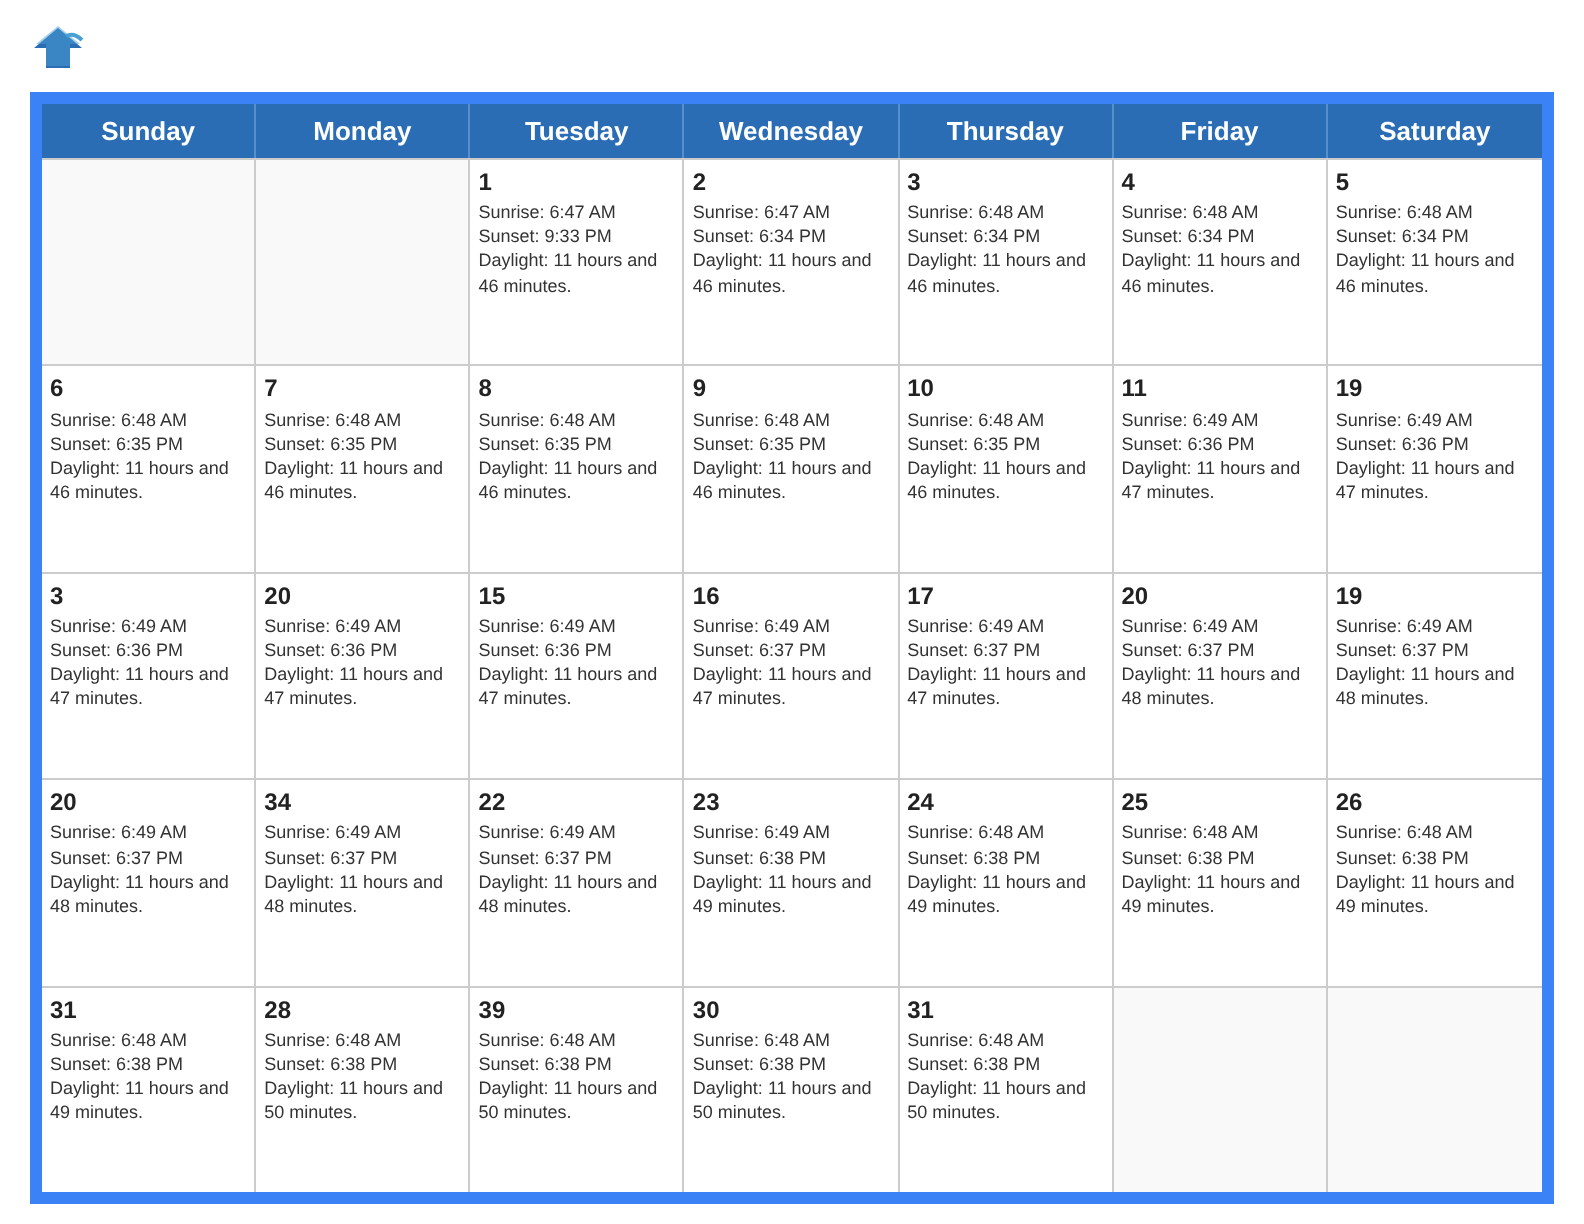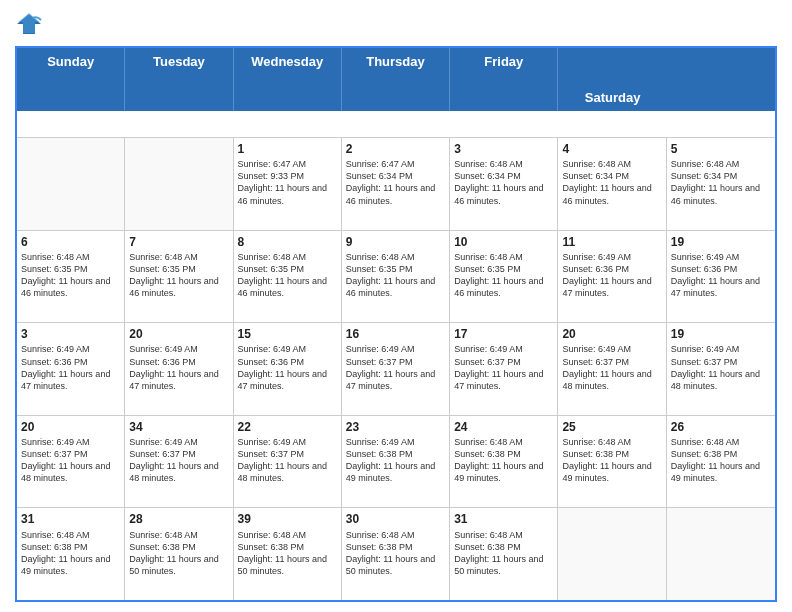--- a/index.html
+++ b/index.html
@@ -48,39 +48,37 @@
       line-height: 1.1;
     }
     .location {
       font-size: 16px;
       color: #333;
     }
     .calendar {
       flex: 1;
       display: flex;
       flex-direction: column;
-      border: 2px solid #3b82f6;
-      gap: 26px;
+      border: 6px solid #3b82f6;
     }
     .cal-header {
       display: grid;
       grid-template-columns: repeat(7, 1fr);
       background: #2a6db5;
     }
     .cal-header-cell {
       color: #fff;
       font-size: 13px;
       font-weight: bold;
       padding: 6px 4px;
       text-align: center;
       border-right: 1px solid #5590cc;
     }
     .cal-header-cell:last-child {
       border-right: none;
-      margin-top: 36px;
     }
     .cal-body {
       display: flex;
       flex-direction: column;
       flex: 1;
     }
     .cal-row {
       display: grid;
       grid-template-columns: repeat(7, 1fr);
       flex: 1;
@@ -133,20 +131,21 @@
     </div>
     <div class="title-section">
       <div class="month-title"></div>
       <div class="location"></div>
     </div>
   </div>
 
   <div class="calendar">
     <div class="cal-header">
     <div class="cal-header-cell">Sunday</div>
+        <div class="cal-header-cell">Monday</div>
         <div class="cal-header-cell">Tuesday</div>
         <div class="cal-header-cell">Wednesday</div>
         <div class="cal-header-cell">Thursday</div>
         <div class="cal-header-cell">Friday</div>
         <div class="cal-header-cell">Saturday</div>
       </div>
     <div class="cal-body">
     <div class="cal-row">
           <div class="cal-cell empty"></div>
           <div class="cal-cell empty"></div>

